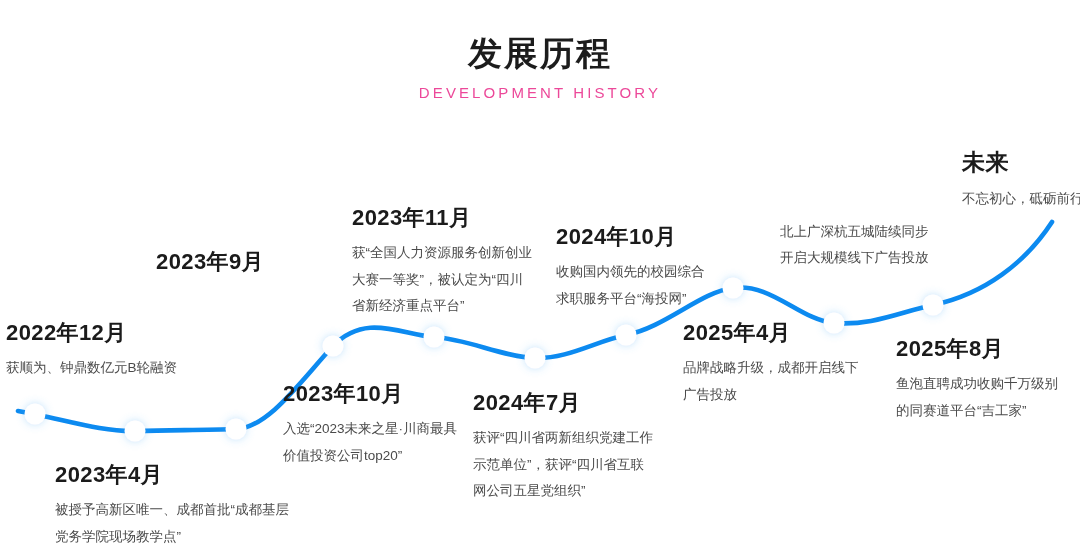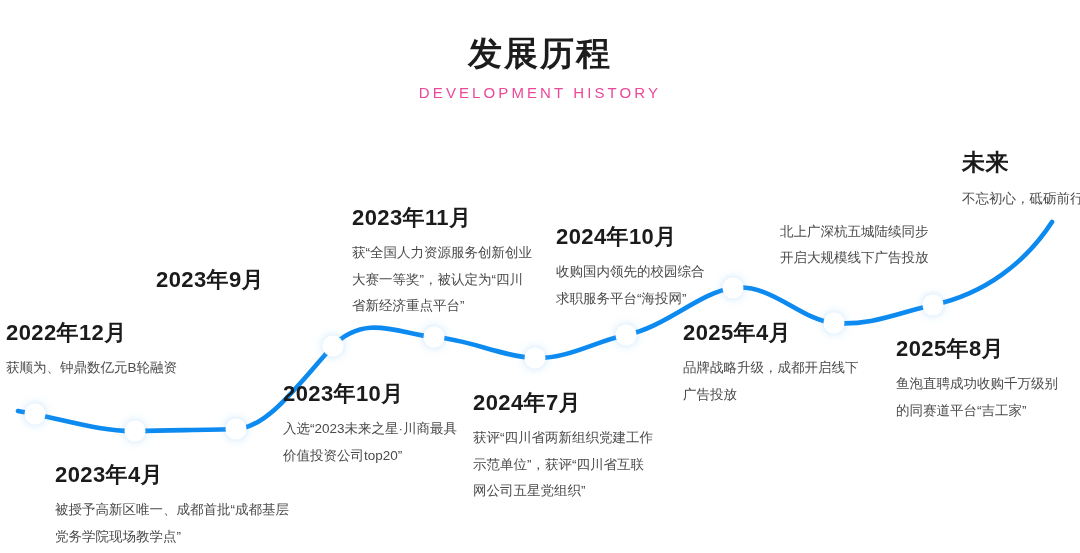--- a/index.html
+++ b/index.html
@@ -78,21 +78,21 @@
   .milestone.future .m-date {
     font-size: 23px;
   }
   .milestone.future .m-desc {
     white-space: nowrap;
   }
 
   
   #ms-2022-12 { left: 6px;   top: 320px; }
   #ms-2023-04 { left: 55px;  top: 462px; }
-  #ms-2023-09 { left: 156px; top: 267px; }
+  #ms-2023-09 { left: 156px; top: 249px; }
   #ms-2023-10 { left: 283px; top: 381px; }
   #ms-2023-11 { left: 352px; top: 205px; }
   #ms-2024-07 { left: 473px; top: 390px; }
   #ms-2024-10 { left: 556px; top: 224px; }
   #ms-2025-04 { left: 683px; top: 320px; }
   #ms-2025-06 { left: 780px; top: 210px; }
   #ms-2025-08 { left: 896px; top: 336px; }
   #ms-future  { left: 962px; top: 149px; }
 </style>
 </head>

